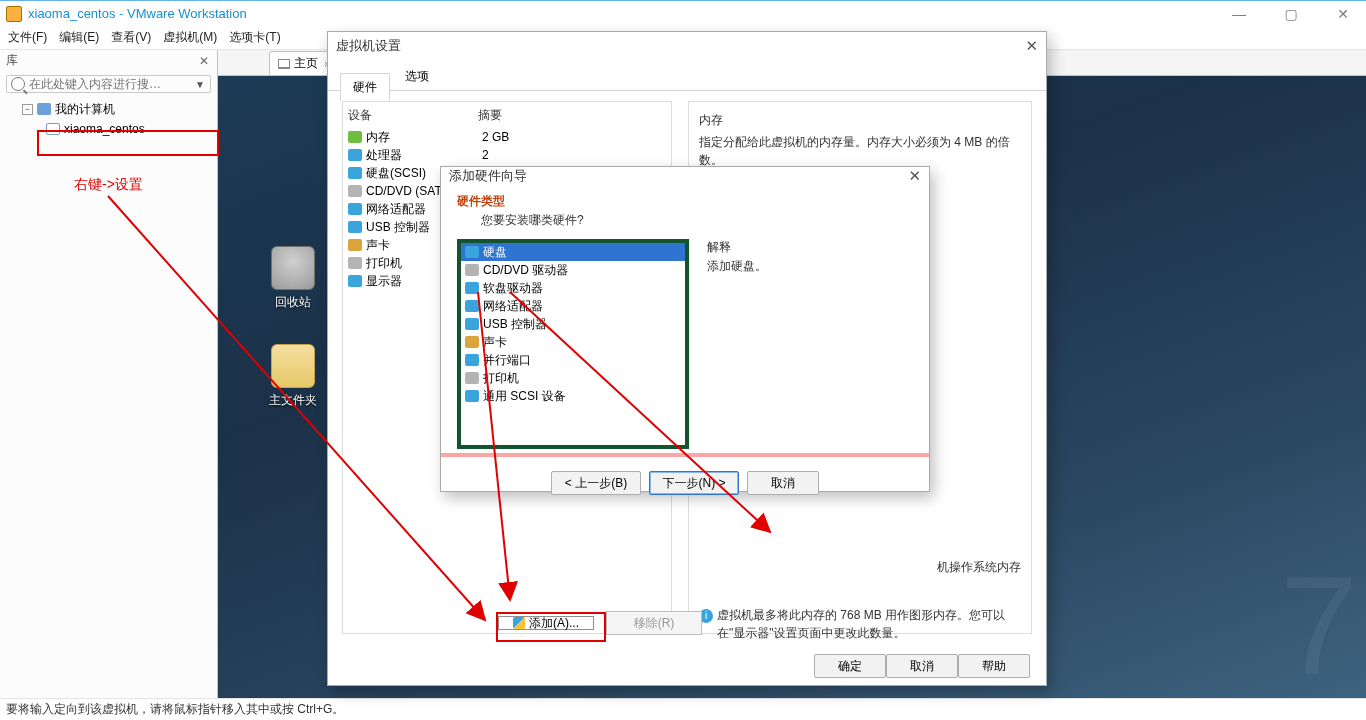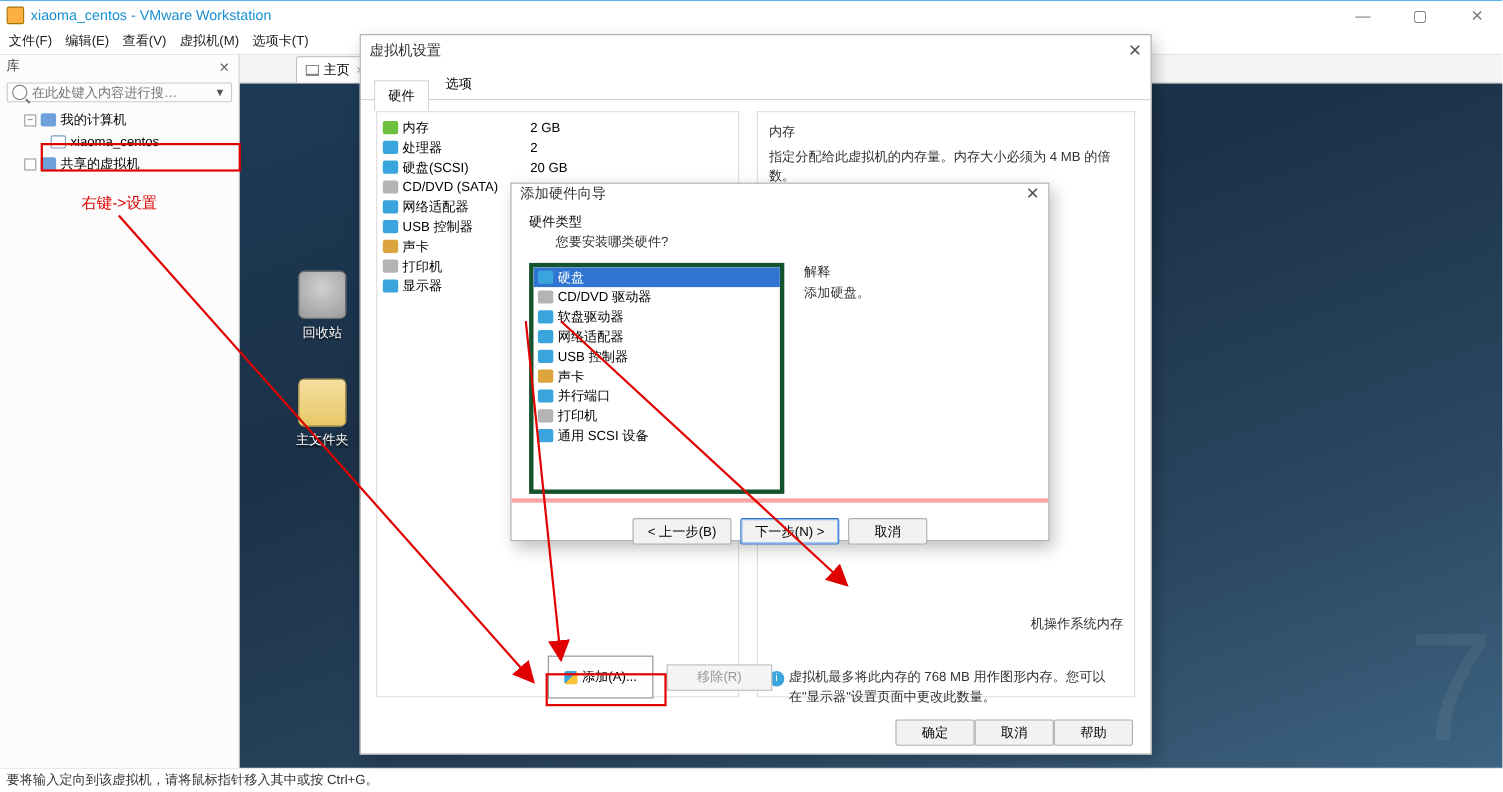--- a/index.html
+++ b/index.html
@@ -65,30 +65,30 @@
 .dev-hdr span:first-child { width:130px; }
 .dev-list .dev-row { display:flex; align-items:center; height:18px; gap:4px; font-size:12px; }
 .dev-row .dc-icon { width:14px; height:12px; border-radius:2px; }
 .dc-blue{ background:#3aa5dd; } .dc-green{ background:#6fbf3f; } .dc-gray{ background:#b4b4b4; } .dc-orange{ background:#dba43c;}
 .dev-row .n { width:112px; }
 .right-col { flex:1; border:1px solid #dcdcdc; padding:10px; font-size:12px; }
 .right-col .sect { font-size:12px; color:#333; margin-bottom:4px; }
 .dlg-bottom { display:flex; justify-content:flex-end; gap:0; padding:10px 16px; }
 .btn { min-width:72px; height:24px; border:1px solid #adadad; background:#f2f2f2; border-radius:2px; font-size:12px; display:flex; align-items:center; justify-content:center; cursor:default;}
 .dev-actions { display:flex; gap:12px; position:absolute; left:170px; bottom:50px; align-items:center;}
-.btn-add { border:1px solid #8f8f8f; background:#fdfdfd; width:96px; height:39px; display:flex; align-items:center; justify-content:center; gap:4px; }
+.btn-add { border:1px solid #8f8f8f; background:#fdfdfd; width:96px; height:14px; display:flex; align-items:center; justify-content:center; gap:4px; }
 .shield { width:12px;height:12px; background:linear-gradient(135deg,#3aa5dd 50%,#f8c137 50%); border-radius:2px;}
 .btn-remove { width:96px; height:24px; border:1px solid #bdbdbd; color:#999; background:#f5f5f5; display:flex; align-items:center; justify-content:center; }
 .mem-note { font-size:12px; color:#333; line-height:1.5; }
 .mem-note .info-ic { display:inline-block; width:14px;height:14px; border-radius:50%; background:#3aa5dd; color:#fff; text-align:center; font-size:10px; line-height:14px; margin-right:4px;}
 
 
-.dlg-wizard { left:440px; top:166px; width:490px; height:326px; z-index:5;margin-left:24px; }
+.dlg-wizard { left:440px; top:166px; width:490px; height:326px; z-index:5; }
 .wiz-body { padding: 8px 16px 4px; }
-.wiz-head { font-size:12px; font-weight:normal; color:#000000; }
+.wiz-head { font-size:12px; font-weight:bold; color:#c2410c; }
 .wiz-sub  { font-size:12px; color:#333; padding: 2px 0 10px 24px; }
 .wiz-cols { display:flex; gap:18px; }
 .wiz-left-label, .wiz-right-label { font-size:12px; color:#333; margin-bottom:2px; }
 .wiz-list { width:232px; height:210px; border:4px solid #14532d; overflow:hidden; background:#fff; }
 .wiz-list .wi { display:flex; align-items:center; gap:4px; padding:1px 4px; font-size:12px; height:18px; }
 .wiz-list .wi.sel { background:#2f74d0; color:#fff; }
 .wiz-list .wic { width:14px; height:12px; border-radius:2px; }
 .wiz-right { font-size:12px; color:#333; }
 .wiz-buttons { display:flex; justify-content:center; gap:8px; padding: 14px 16px; border-top:4px solid #fca5a5; margin-top:auto;}
 .btn-primary { border:1px solid #2f74d0; box-shadow: inset 0 0 0 1px #8ab6ee; }
@@ -139,25 +139,20 @@
     <div class="tree">
       <div class="tree-row indent1">
         <div class="tree-twisty">−</div>
         <div class="tree-icon"></div>
         <span>我的计算机</span>
       </div>
       <div class="tree-row indent2">
         <div class="tree-icon vm"></div>
         <span>xiaoma_centos</span>
       </div>
-      <div class="tree-row indent1">
-        <div class="tree-twisty">&nbsp;</div>
-        <div class="tree-icon"></div>
-        <span>共享的虚拟机</span>
-      </div>
     </div>
   </div>
 
   <div class="workspace">
     <div class="tabstrip">
       <div class="tab">
         <div class="home-ic"></div>
         <span>主页</span>
         <span class="x">×</span>
       </div>
@@ -187,20 +182,24 @@
   <div class="dlg-title">
     <span>虚拟机设置</span>
     <span class="x">✕</span>
   </div>
   <div class="dlg-tabs">
     <div class="dt active">硬件</div>
     <div class="dt">选项</div>
   </div>
   <div class="dlg-body">
     <div class="dev-col">
+      <div class="dev-hdr">
+        <span>设备</span>
+        <span>摘要</span>
+      </div>
       <div class="dev-list">
         <div class="dev-row">
             <div class="dc-icon dc-green"></div>
             <span class="n">内存</span>
             <span>2 GB</span>
           </div>
         <div class="dev-row">
             <div class="dc-icon dc-blue"></div>
             <span class="n">处理器</span>
             <span>2</span>

